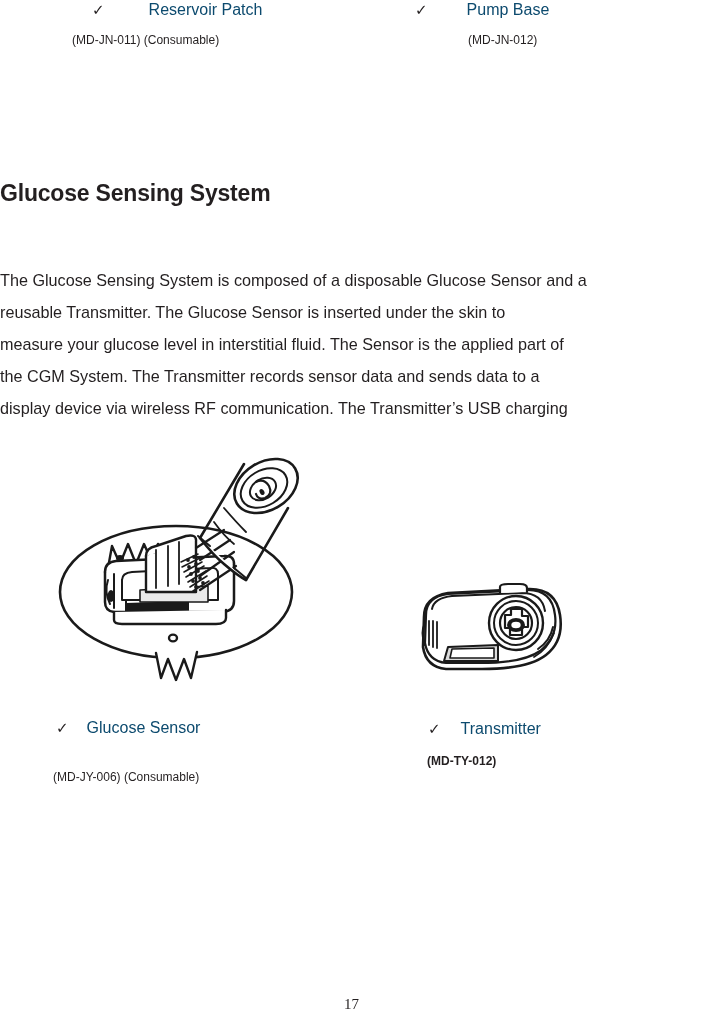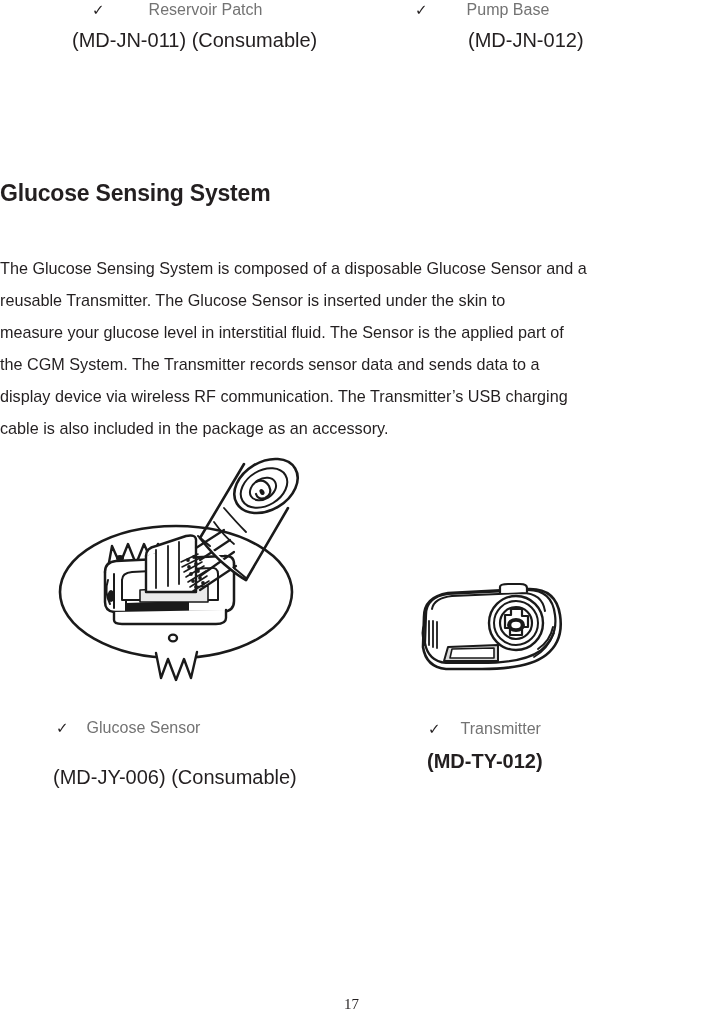--- a/index.html
+++ b/index.html
@@ -40,24 +40,24 @@
   }
   .check {
     font-family: "DejaVu Sans", sans-serif;
     font-size: 15px;
     line-height: 1;
     color: #231f20;
   }
   .cap-label {
     font-size: 16px;
     line-height: 20px;
-    color: #737373;
+    color: #0c4a6e;
   }
   .cap-code {
-    font-size: 20px;
+    font-size: 12px;
     line-height: 20px;
     color: #231f20;
     white-space: nowrap;
     text-align: right;
   }
 
   #cap-res-name   { left: 92px;  top: 0px; }
   #cap-res-name .cap-label { margin-left: 44px; }
   #cap-res-code   { left: 72px;  top: 30px; }
 
@@ -74,21 +74,21 @@
     font-weight: bold;
     letter-spacing: -0.2px;
     color: #231f20;
     line-height: 28px;
   }
 
   
   .body-para {
     position: absolute;
     left: 0;
-    top: 252px;
+    top: 264px;
     width: 703px;
     font-size: 16.2px;
     line-height: 32px;
     text-align: justify;
     text-justify: inter-word;
     color: #231f20;
   }
   .body-para .last-line {
     text-align: left;
   }
@@ -157,21 +157,20 @@
   </div>
 
   <h1 class="heading">Glucose Sensing System</h1>
 
   <div class="body-para">
     <div>The Glucose Sensing System is composed of a disposable Glucose Sensor and a</div>
     <div style="text-align:justify;">reusable Transmitter. The Glucose Sensor is inserted under the skin to</div>
     <div>measure your glucose level in interstitial fluid. The Sensor is the applied part of</div>
     <div>the CGM System. The Transmitter records sensor data and sends data to a</div>
     <div>display device via wireless RF communication. The Transmitter’s USB charging</div>
-    <div class="last-line">cable is also included in the package as an accessory.</div>
   </div>
 
   <div class="illus" id="sensor-illustration">
     <svg viewBox="0 0 262 236" width="262" height="236" xmlns="http://www.w3.org/2000/svg">
       <g fill="none" stroke="#1a1a1a" stroke-width="2.2" stroke-linejoin="round" stroke-linecap="round">
 
         <ellipse cx="128" cy="140" rx="116" ry="66" fill="#ffffff" stroke="#1a1a1a" stroke-width="2.6"></ellipse>
 
         <ellipse cx="125" cy="186" rx="4" ry="3.4" fill="#ffffff" stroke="#1a1a1a" stroke-width="2.4"></ellipse>
 

